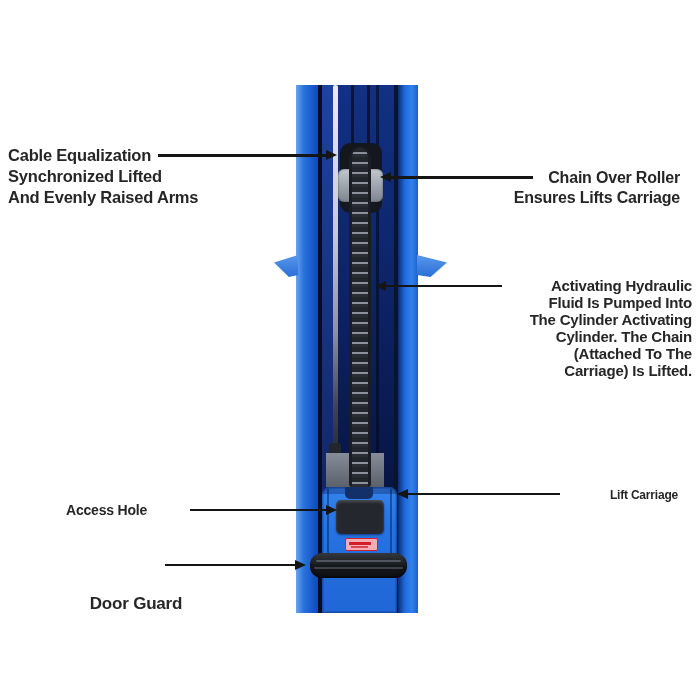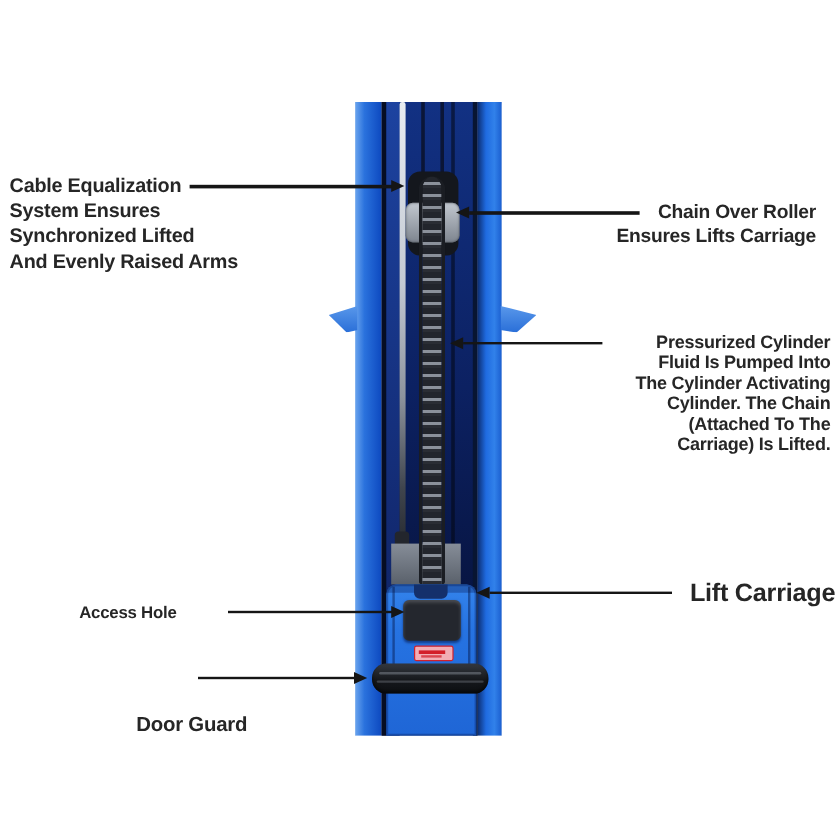--- a/index.html
+++ b/index.html
@@ -60,23 +60,23 @@
         background:linear-gradient(180deg,#34383f 0%,#15171b 55%,#0e1013 100%);
         box-shadow:inset 0 -2px 3px rgba(0,0,0,.6);}
   .dg-ridge1{left:6px;top:7px;width:85px;height:2px;background:rgba(130,136,145,.5);border-radius:1px;}
   .dg-ridge2{left:4px;top:14px;width:89px;height:2px;background:rgba(110,116,125,.45);border-radius:1px;}
 
   
   .lbl{color:#262626;font-weight:bold;letter-spacing:-0.2px;}
   .lbl-cable{left:8px;top:145px;width:240px;font-size:16.5px;line-height:21px;text-align:left;}
   .lbl-chain{right:20px;top:168px;width:220px;font-size:16px;line-height:20px;text-align:right;}
   .lbl-press{right:8px;top:277px;width:200px;font-size:15px;line-height:17px;text-align:right;}
-  .lbl-lift{right:4px;top:485px;width:160px;font-size:21px;line-height:20px;text-align:right;}
+  .lbl-lift{right:22px;top:485px;width:160px;font-size:12px;line-height:20px;text-align:right;}
   .lbl-access{left:66px;top:500px;width:140px;font-size:14px;line-height:20px;text-align:left;}
-  .lbl-door{left:66px;top:554px;width:140px;font-size:17px;line-height:20px;text-align:right;margin-top:40px;}
+  .lbl-door{left:66px;top:554px;width:140px;font-size:17px;line-height:20px;text-align:center;margin-top:40px;}
 
   
   .aline{background:#151515;height:2.6px;}
   .ahead{width:0;height:0;border-top:5.5px solid transparent;border-bottom:5.5px solid transparent;}
   .ahead.r{border-left:11px solid #151515;}
   .ahead.l{border-right:11px solid #151515;}
 </style>
 </head>
 <body>
 
@@ -115,36 +115,35 @@
       <div class="abs stk2"></div>
     </div>
   </div>
   <div class="abs door-guard">
     <div class="abs dg-ridge1"></div>
     <div class="abs dg-ridge2"></div>
   </div>
 
   <div class="abs lbl lbl-cable">
     <div>Cable Equalization</div>
-    <div>System Ensures</div>
     <div>Synchronized Lifted</div>
     <div>And Evenly Raised Arms</div>
   </div>
   <div class="abs aline" style="left:158px;top:154px;width:170px;"></div>
   <div class="abs ahead r" style="left:326px;top:149.8px;"></div>
 
   <div class="abs lbl lbl-chain">
     <div>Chain Over Roller</div>
     <div>Ensures Lifts Carriage</div>
   </div>
   <div class="abs aline" style="left:391px;top:176.2px;width:142px;"></div>
   <div class="abs ahead l" style="left:380px;top:172px;"></div>
 
   <div class="abs lbl lbl-press">
-    <div>Pressurized Cylinder</div>
+    <div>Activating Hydraulic</div>
     <div>Fluid Is Pumped Into</div>
     <div>The Cylinder Activating</div>
     <div>Cylinder. The Chain</div>
     <div>(Attached To The</div>
     <div>Carriage) Is Lifted.</div>
   </div>
   <div class="abs aline" style="left:386px;top:284.7px;width:116px;"></div>
   <div class="abs ahead l" style="left:375px;top:280.5px;"></div>
 
   <div class="abs lbl lbl-lift">Lift Carriage</div>

